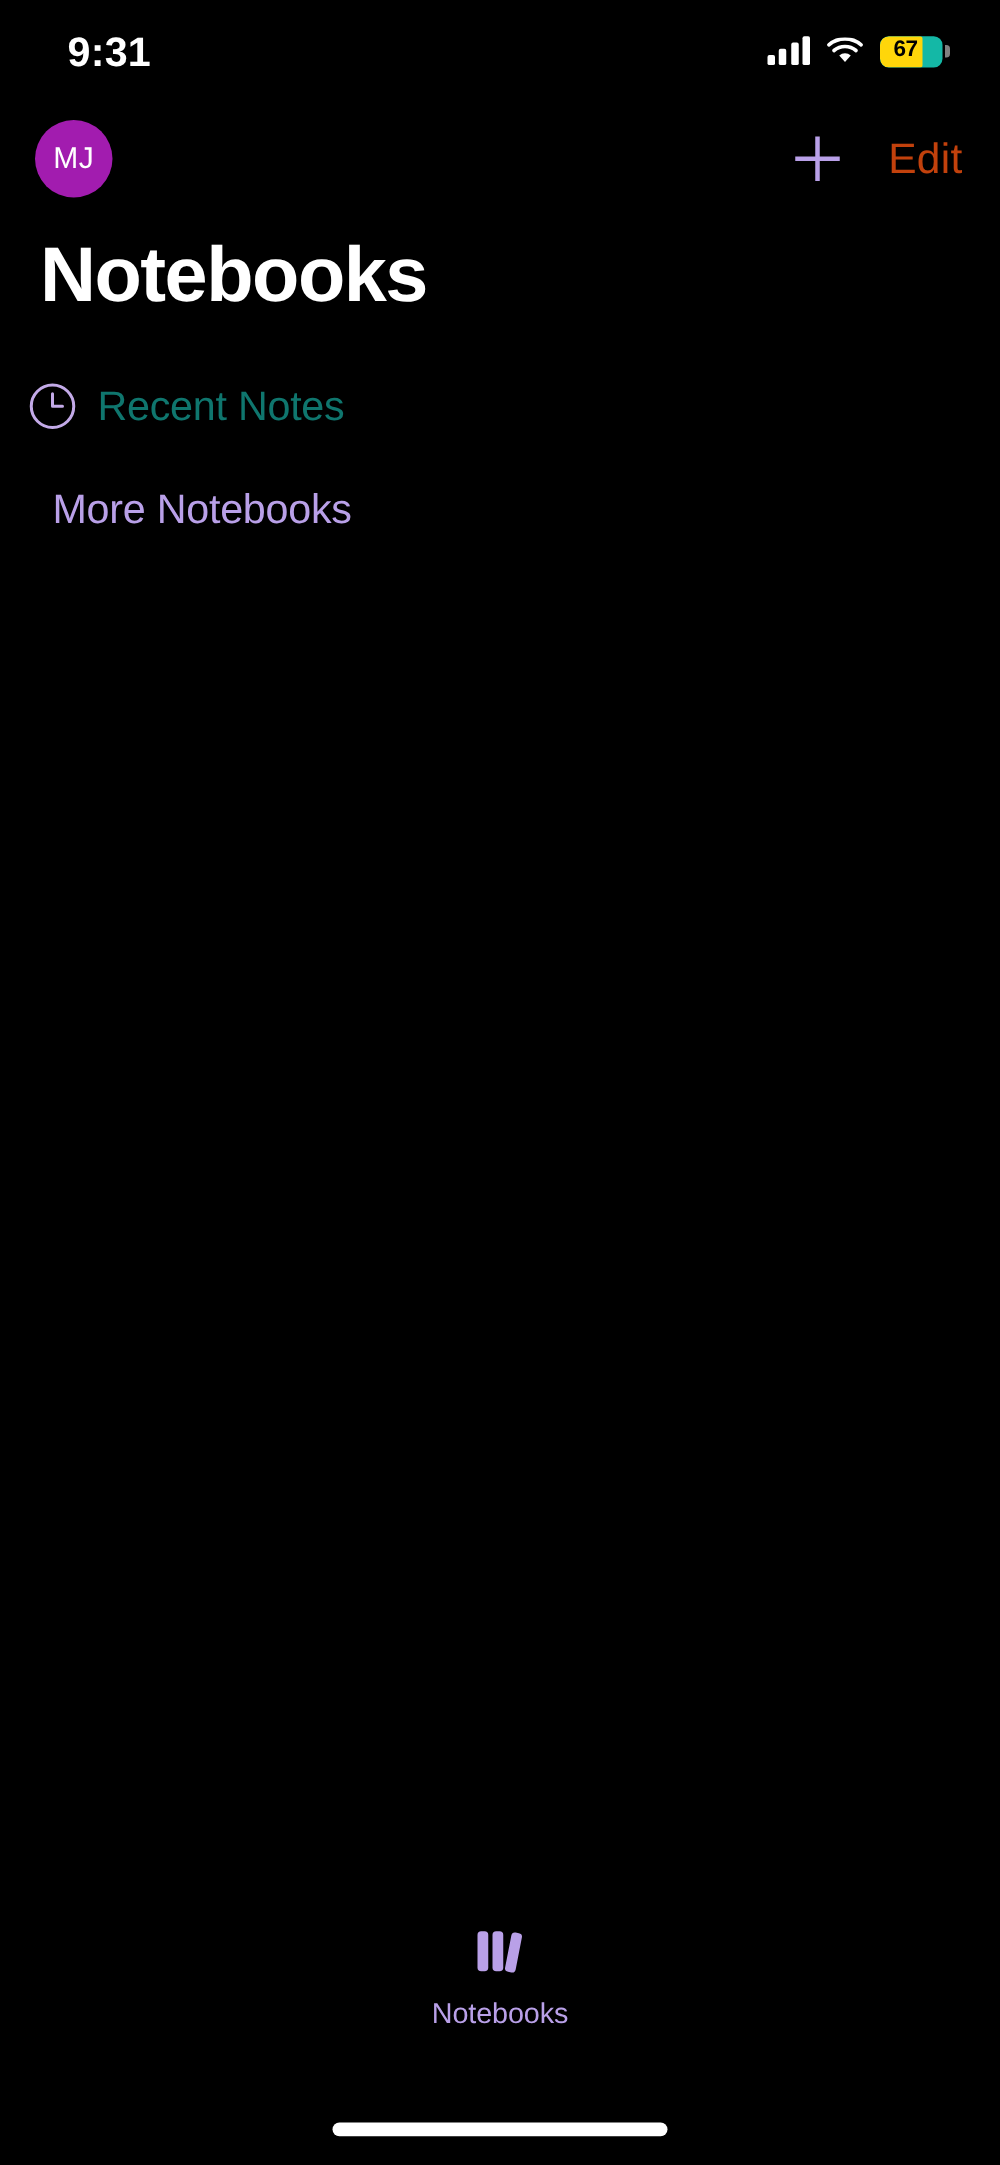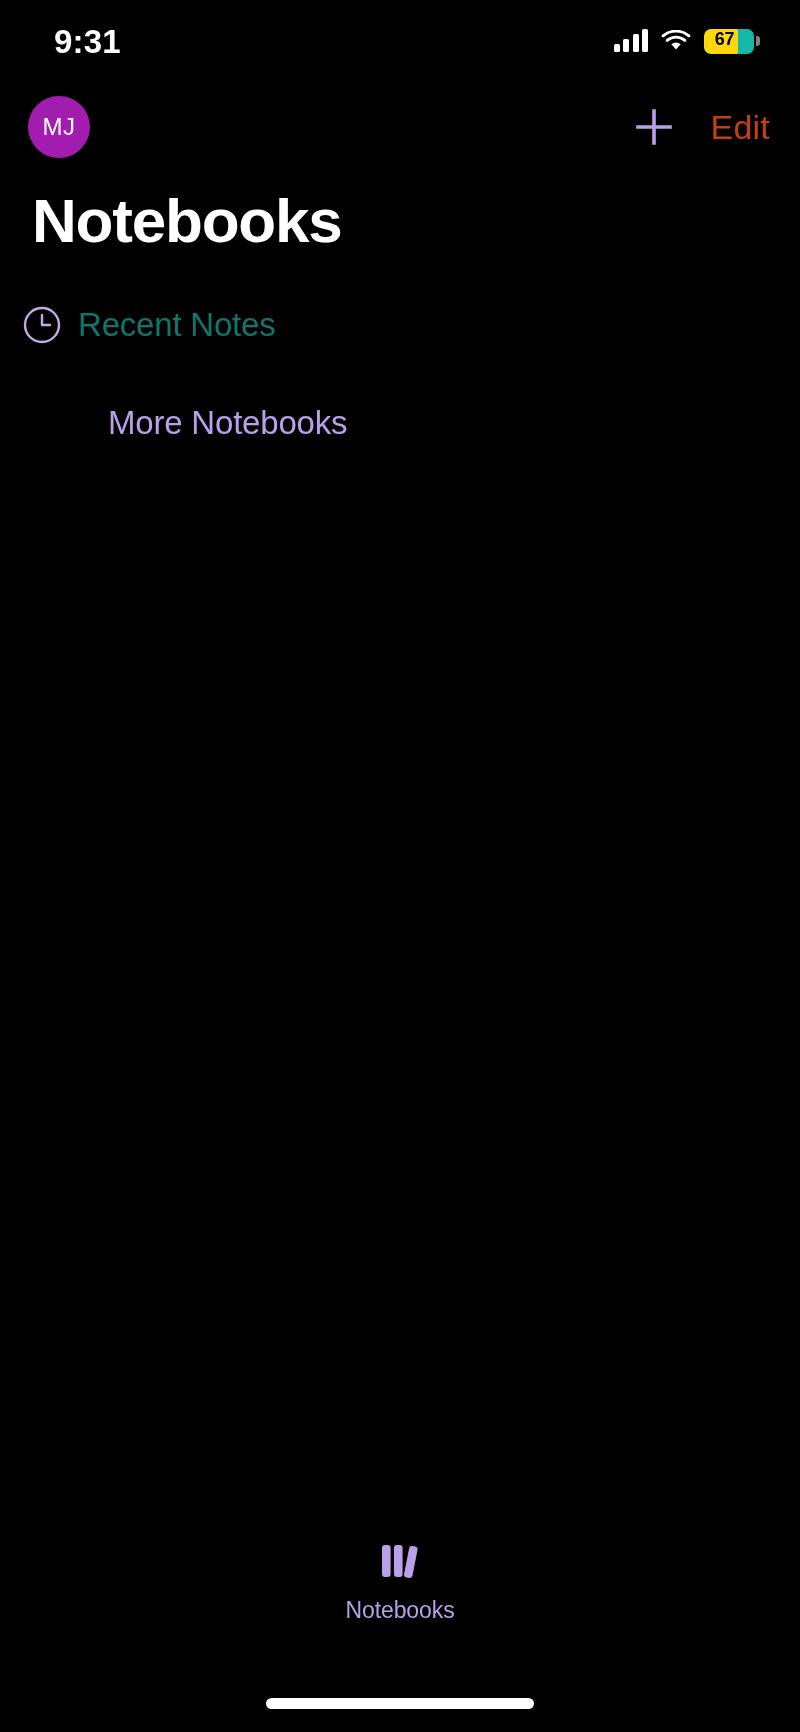--- a/index.html
+++ b/index.html
@@ -88,22 +88,22 @@
     height:60px; padding-left:20px; margin-bottom:33px;
   }
   .row-icon{
     width:44px; height:44px; margin-right:14px;
     display:flex; align-items:center; justify-content:center; flex:0 0 auto;
   }
   .row-label{
     color:#0f766e; font-size:33px; letter-spacing:-0.2px;
   }
   .row-sub{
-    display:flex; align-items:flex-end; height:54px;
-    padding-left:108px;
+    display:flex; align-items:flex-start; height:54px;
+    padding-left:42px;
   }
   .row-sub .row-label{ color:#b9a0e8; }
 
   
   .tab-bar{
     position:absolute; left:0; bottom:92px; width:800px; height:110px;
     display:flex; align-items:flex-start;
   }
   .tab{
     flex:1 1 0; display:flex; flex-direction:column;

